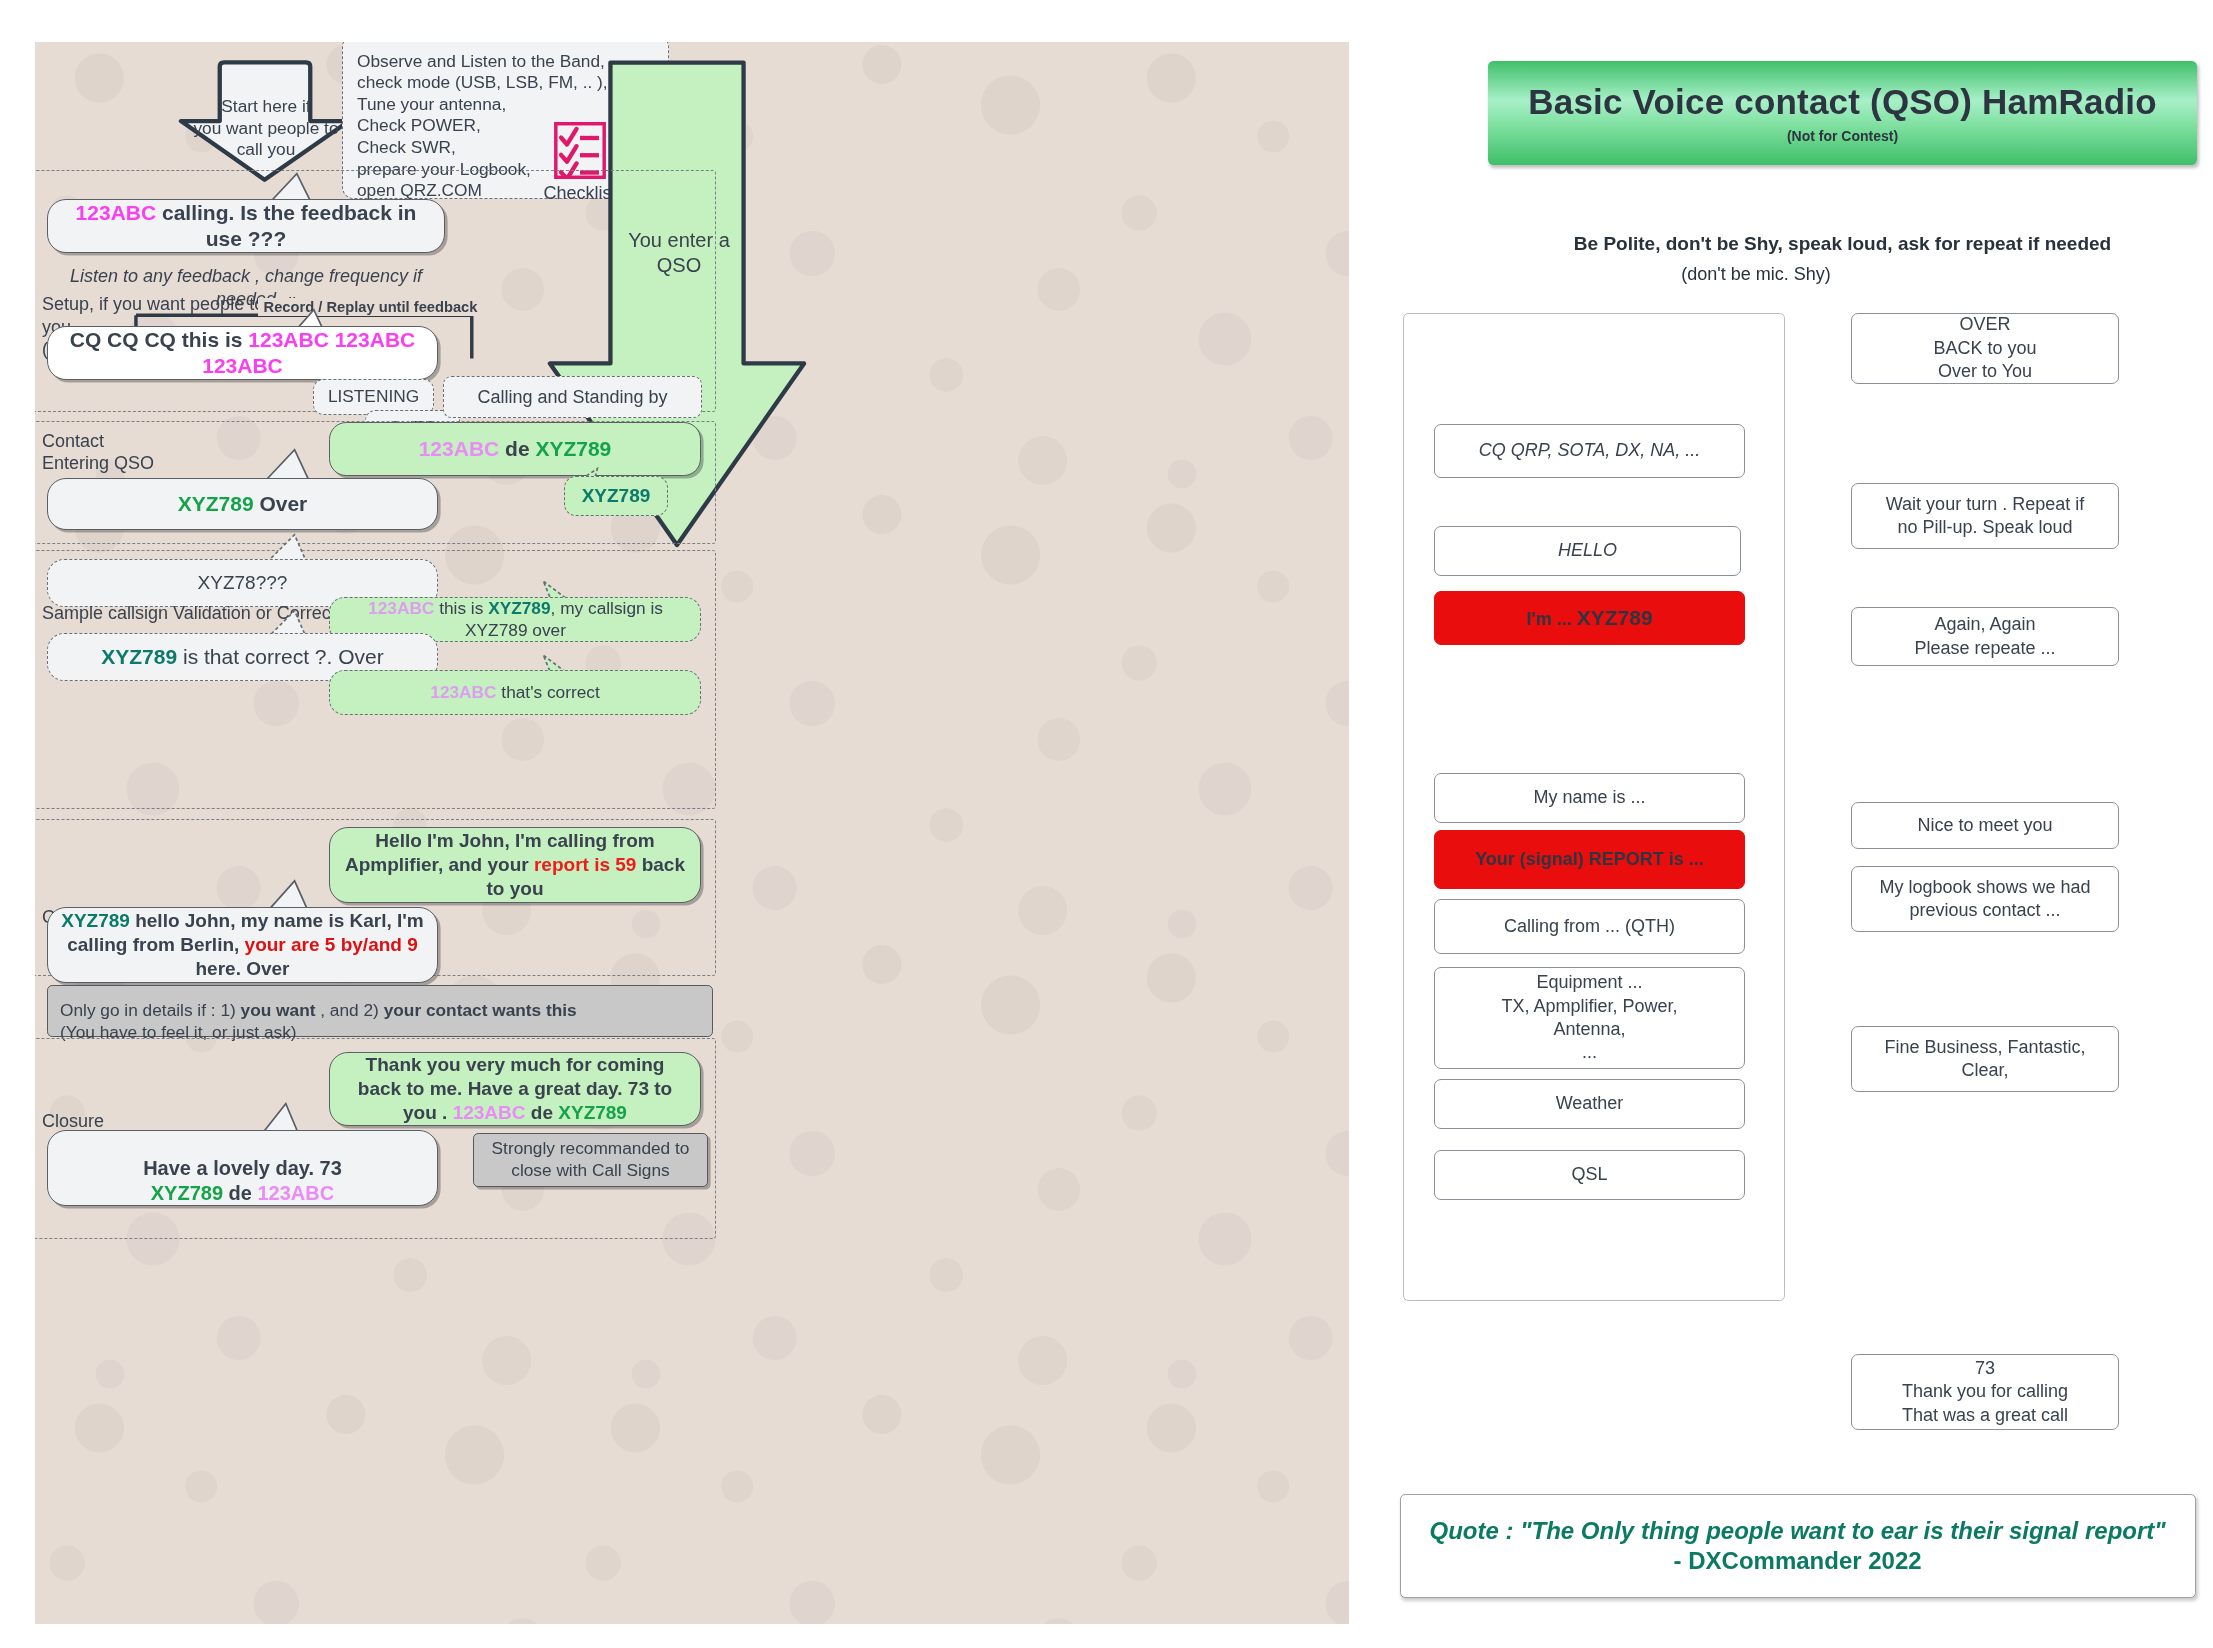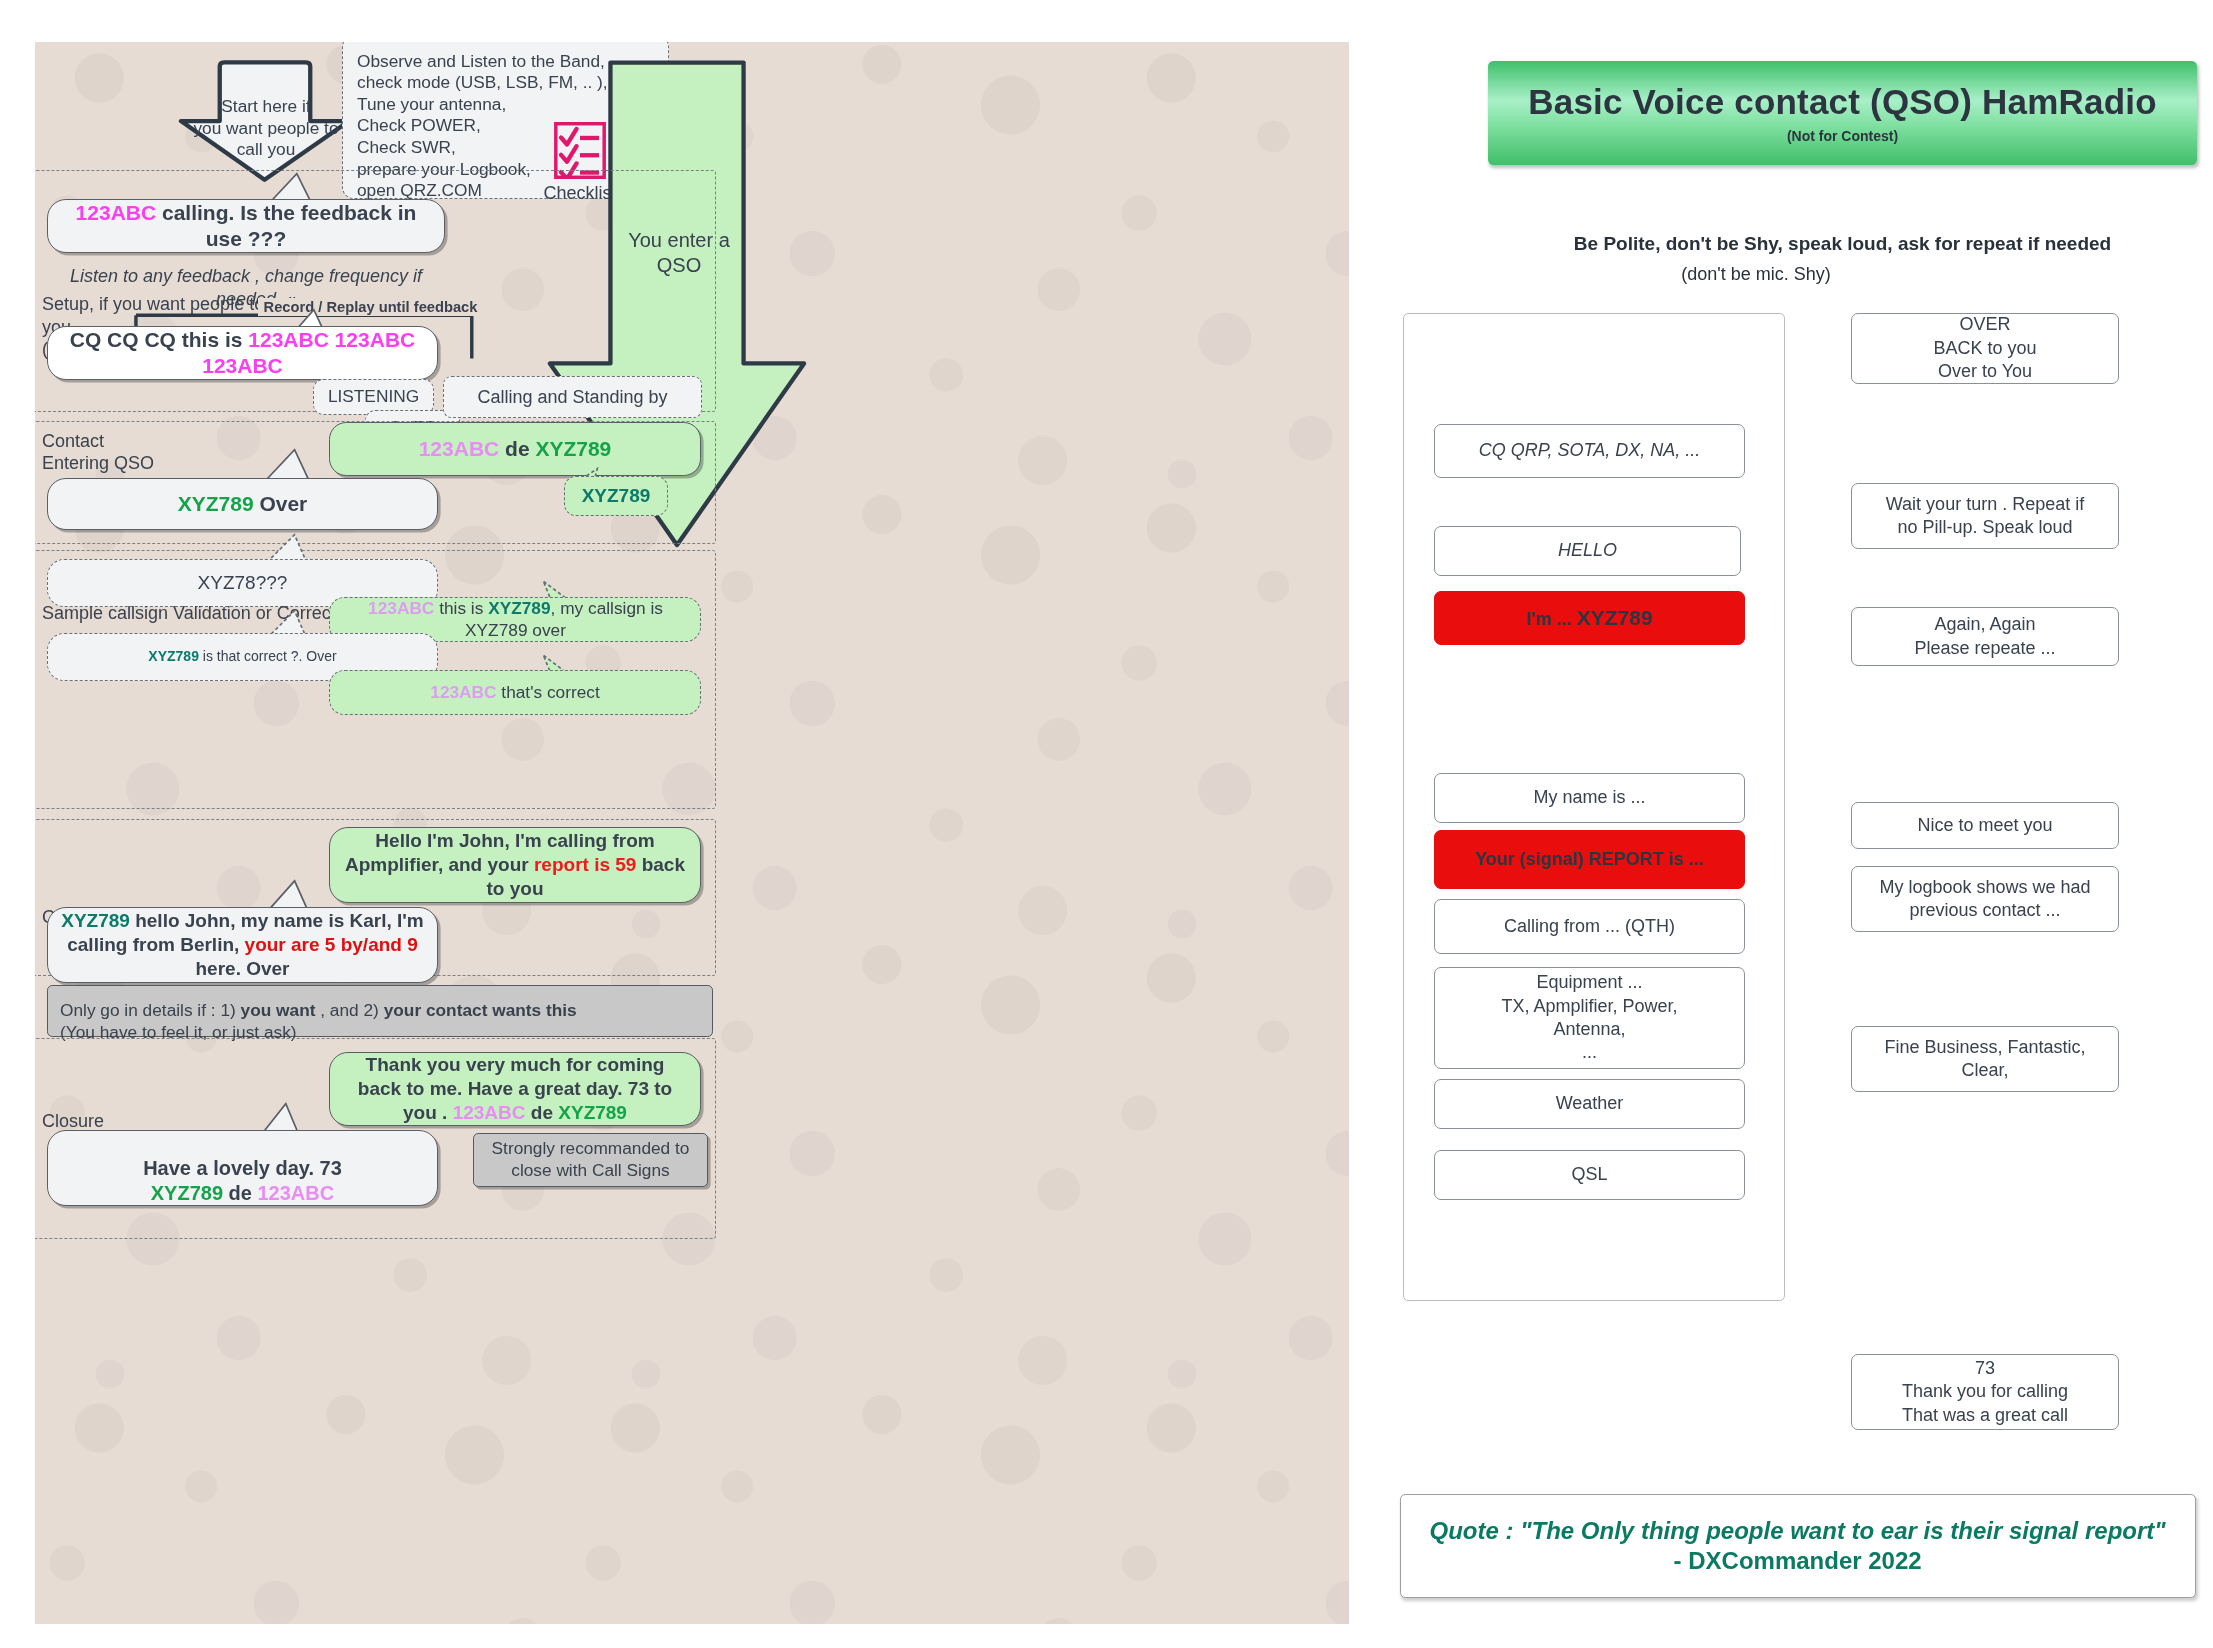--- a/index.html
+++ b/index.html
@@ -281,21 +281,21 @@
       <div class="bubble dashed green" style="left:294px; top:555px; width:372px; height:45px; border-radius:15.6px;padding-left:13px;">
         <span style="font-size:17.3px;">
           <span class="callA-soft">123ABC</span><span> this is </span><span class="callB-teal">XYZ789</span><span>, my callsign is XYZ789  over</span>
         </span>
       </div>
 
       <svg class="abs" style="left:223px; top:567px;" width="61" height="31" viewBox="0 0 70 36">
         <path d="M10 34 L42 2 L56 34 Z" fill="#f1f3f5" stroke="#6a6f76" stroke-width="2" stroke-dasharray="4 3"></path>
       </svg>
       <div class="bubble dashed" style="left:12px; top:591px; width:391px; height:48px; border-radius:17.3px;">
-        <span style="font-size:14px;">
+        <span style="font-size:21px;">
           <span class="callB-teal">XYZ789</span><span> is that correct ?. Over</span>
         </span>
       </div>
 
       <svg class="abs" style="left:503px; top:610px;" width="61" height="31" viewBox="0 0 70 36">
         <path d="M6 4 L46 34 L18 34 Z" fill="#c5f0c0" stroke="#6a6f76" stroke-width="2" stroke-dasharray="4 3"></path>
       </svg>
       <div class="bubble dashed green" style="left:294px; top:628px; width:372px; height:45px; border-radius:15.6px;">
         <span style="font-size:17.3px;">
           <span class="callA-soft">123ABC</span><span> that's correct</span>

